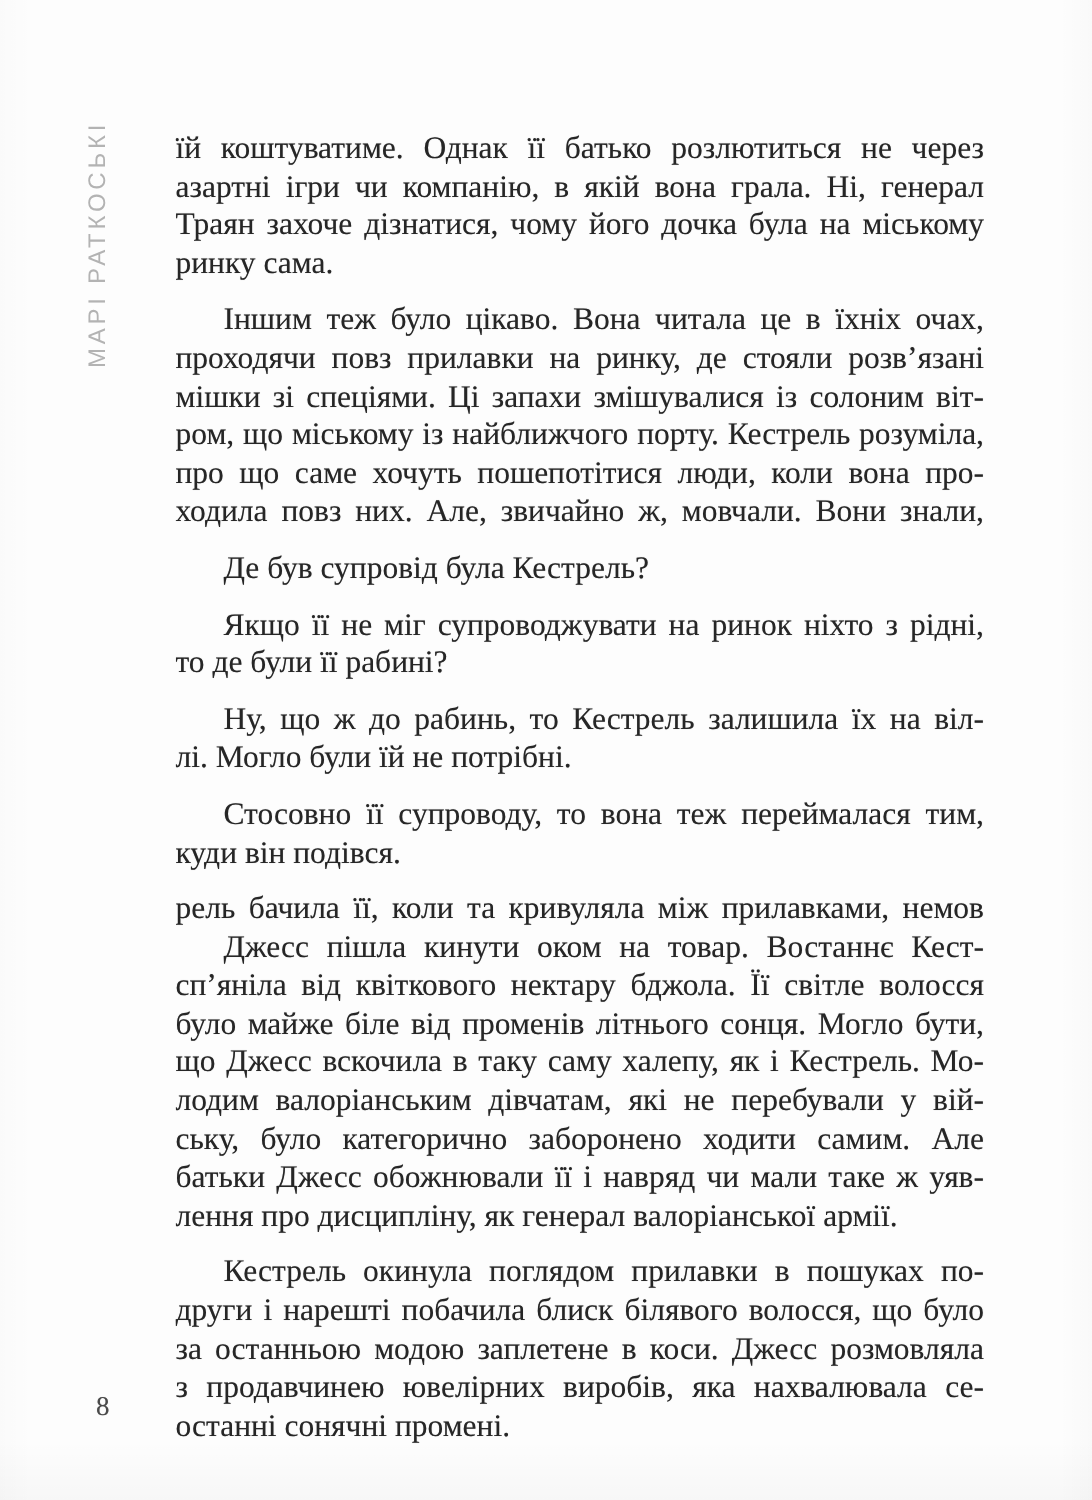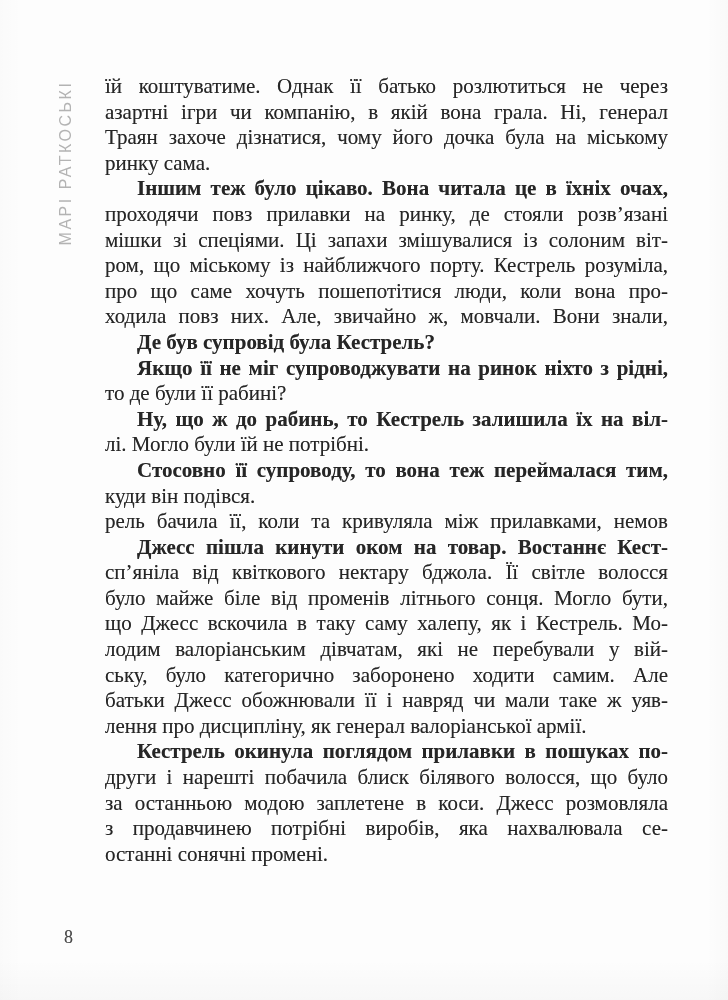--- a/index.html
+++ b/index.html
@@ -37,38 +37,37 @@
   .text-block {
     position: absolute;
     top: 74px;
     left: 105px;
     width: 563px;
     color: #262626;
     font-size: 21px;
     text-shadow: 0 0 0.5px rgba(45,45,45,0.45);
   }
   .para {
-    margin: 0;
+    margin: 12px;
     padding: 0;
   }
   .line {
     height: 25.6px;
     line-height: 25.6px;
     text-align: justify;
     text-align-last: justify;
     overflow: hidden;
     white-space: nowrap;
   }
   .line.last {
     text-align: center;
     text-align-last: left;
   }
   .line.indent {
     text-indent: 32px;
-    font-weight: bold;
   }
   .page-number {
     position: absolute;
     top: 927px;
     left: 64px;
     font-size: 18px;
     line-height: 20px;
     color: #4a4a4a;
     text-shadow: 0 0 0.5px rgba(60,60,60,0.4);
   }
@@ -118,20 +117,20 @@
         <div class="line">що Джесс вскочила в таку саму халепу, як і Кестрель. Мо-</div>
         <div class="line">лодим валоріанським дівчатам, які не перебували у вій-</div>
         <div class="line">ську, було категорично заборонено ходити самим. Але</div>
         <div class="line">батьки Джесс обожнювали її і навряд чи мали таке ж уяв-</div>
         <div class="line last">лення про дисципліну, як генерал валоріанської армії.</div>
       </div>
       <div class="para">
         <div class="line indent">Кестрель окинула поглядом прилавки в пошуках по-</div>
         <div class="line">други і нарешті побачила блиск білявого волосся, що було</div>
         <div class="line">за останньою модою заплетене в коси. Джесс розмовляла</div>
-        <div class="line">з продавчинею потрібні виробів, яка нахвалювала се-</div>
+        <div class="line">з продавчинею ювелірних виробів, яка нахвалювала се-</div>
         <div class="line last">останні сонячні промені.</div>
       </div>
     </div>
 
   <div class="page-number">8</div>
 
 </div>
 
 </body></html>

